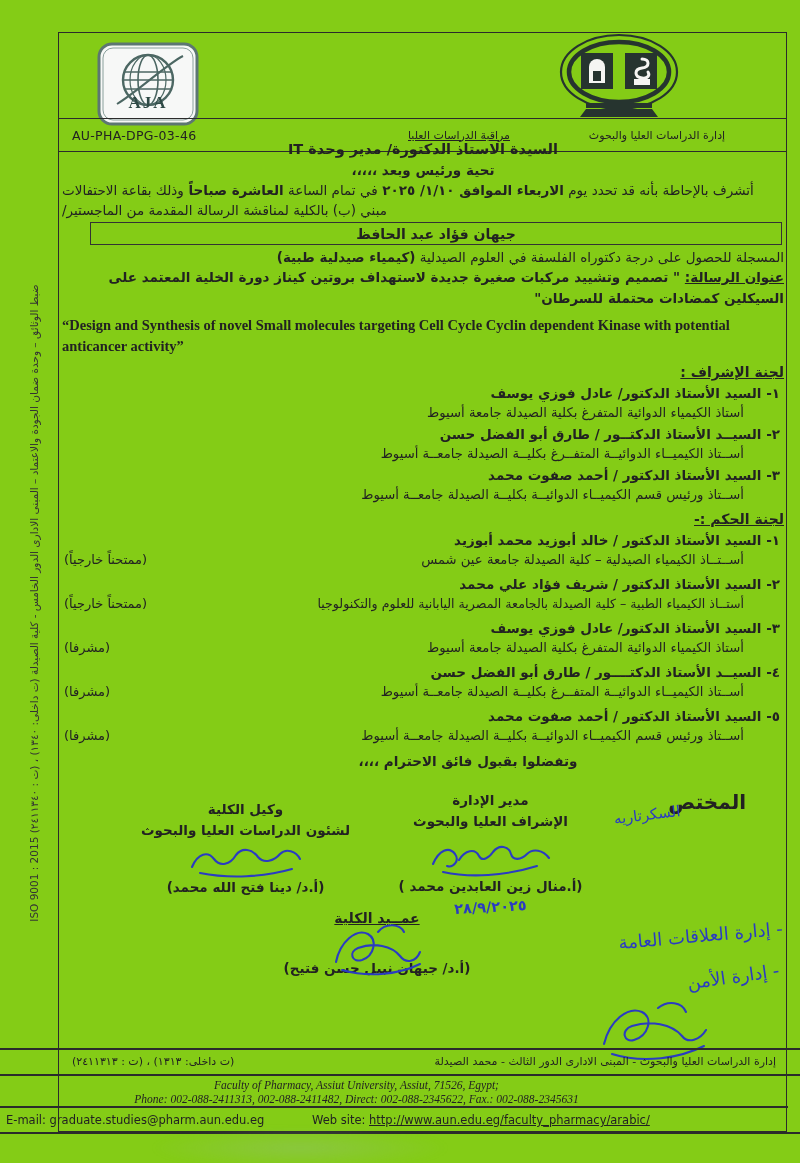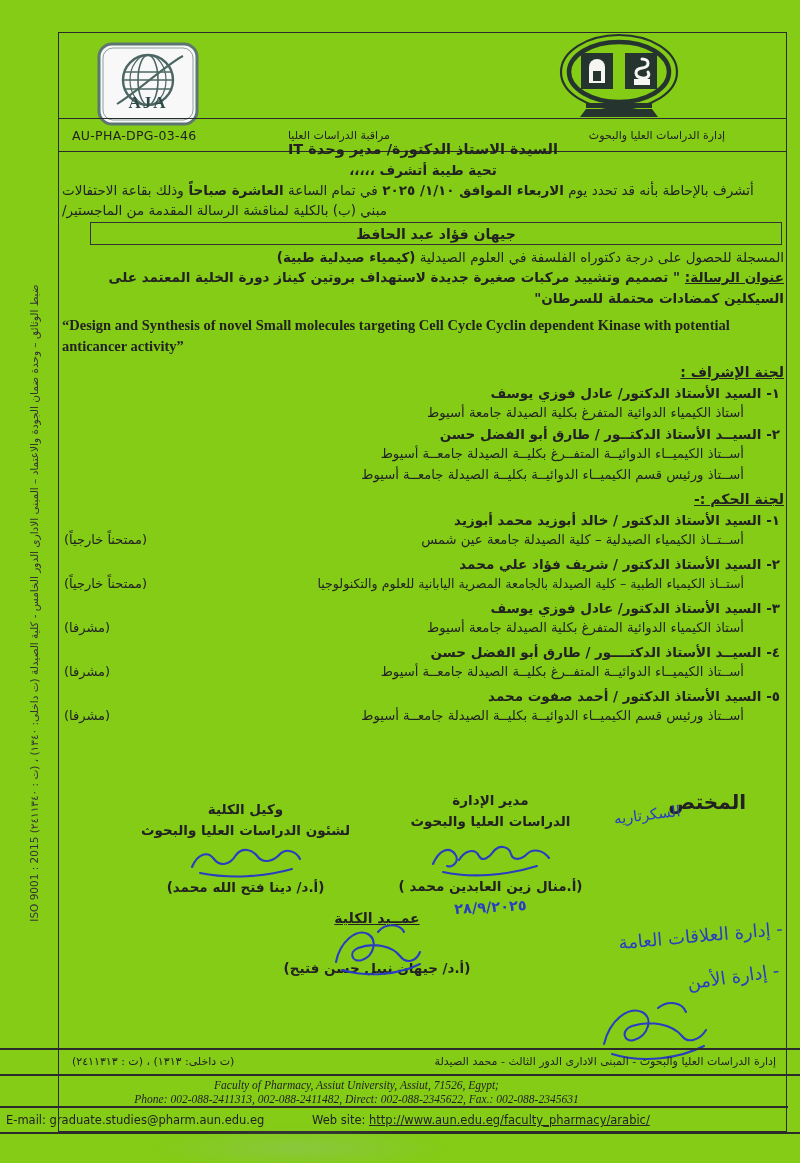--- a/index.html
+++ b/index.html
@@ -7,23 +7,23 @@
   .page {
     position:relative; width:800px; height:1163px; margin:0 auto;
     background:#84cc16; overflow:hidden; color:#222;
     font-family:"DejaVu Sans","Liberation Sans",sans-serif;
   }
   .frame { position:absolute; left:58px; top:32px; width:729px; height:1100px;
            border:1.5px solid #2b2b2b; }
   
   .band { position:absolute; left:58px; top:118px; width:729px; height:34px;
           border-top:1.4px solid #2b2b2b; border-bottom:1.4px solid #2b2b2b;
-          display:flex; align-items:center; font-size:11px; }
+          display:flex; align-items:center; font-size:11px;gap:17px; }
   .band .code { width:230px; text-align:left; padding-left:14px; font-size:12.5px; letter-spacing:.3px; }
-  .band .mid  { flex:1; text-align:left; }
+  .band .mid  { flex:1; text-align:right;text-decoration:underline; }
   .band .rgt  { width:260px; text-align:center; }
   
   .aja { position:absolute; left:97px; top:42px; }
   .emblem { position:absolute; left:556px; top:33px; }
   
   .sidebar { position:absolute; top:605px; left:34px; width:0; height:0; }
   .sidebar-inner { position:absolute; width:780px; left:-390px; top:-8px;
       transform:rotate(-90deg); direction:rtl; text-align:center;
       font-size:10.5px; color:#333; white-space:nowrap; }
   
@@ -131,21 +131,21 @@
     <div class="mid" dir="rtl">مراقبة الدراسات العليا</div>
     <div class="rgt" dir="rtl">إدارة الدراسات العليا والبحوث</div>
   </div>
 
   <div class="sidebar">
     <div class="sidebar-inner">ضبط الوثائق – وحدة ضمان الجودة والاعتماد – المبنى الادارى الدور الخامس - كلية الصيدلة (ت داخلى: ١٣٤٠) ، (ت : ٢٤١١٣٤٠)  ISO 9001 : 2015</div>
   </div>
 
   <div class="content">
     <div class="to-line">السيدة الاستاذ الدكتورة/ مدير وحدة IT</div>
-    <div class="greet">تحية طيبة أتشرف ،،،،،</div>
+    <div class="greet">تحية ورئيس وبعد ،،،،،</div>
 
     <div class="intro"><span>أتشرف بالإحاطة بأنه قد تحدد يوم </span><span class="b">الاربعاء الموافق ١/١٠/ ٢٠٢٥ </span><span>في تمام الساعة </span><span class="b">العاشرة صباحاً </span><span>وذلك بقاعة الاحتفالات مبني (ب) بالكلية لمناقشة الرسالة المقدمة من الماجستير/</span></div>
 
     <div class="name-box">
       <span>جيهان فؤاد عبد الحافظ</span>
     </div>
 
     <div class="line"><span>المسجلة للحصول على درجة دكتوراه الفلسفة في العلوم الصيدلية </span><span class="b">(كيمياء صيدلية طبية)</span></div>
 
     <div class="thesis-ar"><span class="b u">عنوان الرسالة:</span><span class="b"> " تصميم وتشييد مركبات صغيرة جديدة لاستهداف بروتين كيناز دورة الخلية المعتمد على السيكلين كمضادات محتملة للسرطان"</span></div>
@@ -156,20 +156,21 @@
     <div class="supv">
       <div class="member">
         <div class="nm">١- السيد الأستاذ الدكتور/ عادل فوزي يوسف</div>
         <div class="rl">أستاذ الكيمياء الدوائية المتفرغ بكلية الصيدلة جامعة أسيوط</div>
       </div>
       <div class="member">
         <div class="nm">٢- السيــد الأستاذ الدكتــور / طارق أبو الفضل حسن</div>
         <div class="rl">أســتاذ الكيميــاء الدوائيــة المتفــرغ بكليــة الصيدلة جامعــة أسيوط</div>
       </div>
       <div class="member">
+        <div class="nm">٣- السيد الأستاذ الدكتور / أحمد صفوت محمد</div>
         <div class="rl">أســتاذ ورئيس قسم الكيميــاء الدوائيــة بكليــة الصيدلة جامعــة أسيوط</div>
       </div>
     </div>
 
     <div class="sec-head" style="margin-top:3px">لجنة الحكم :-</div>
     <div class="jury">
       <div class="member">
         <div class="nm">١- السيد الأستاذ الدكتور / خالد أبوزيد محمد أبوزيد</div>
         <div class="rl"><span>أســتــاذ الكيمياء الصيدلية – كلية الصيدلة جامعة عين شمس</span><span class="tag">(ممتحناً خارجياً)</span></div>
       </div>
@@ -184,30 +185,31 @@
       <div class="member">
         <div class="nm">٤- السيــد الأستاذ الدكتــــور / طارق أبو الفضل حسن</div>
         <div class="rl"><span>أســتاذ الكيميــاء الدوائيــة المتفــرغ بكليــة الصيدلة جامعــة أسيوط</span><span class="tag">(مشرفا)</span></div>
       </div>
       <div class="member">
         <div class="nm">٥- السيد الأستاذ الدكتور / أحمد صفوت محمد</div>
         <div class="rl"><span>أســتاذ ورئيس قسم الكيميــاء الدوائيــة بكليــة الصيدلة جامعــة أسيوط</span><span class="tag">(مشرفا)</span></div>
       </div>
     </div>
 
+    <div class="closing">وتفضلوا بقبول فائق الاحترام ،،،،</div>
   </div>
 
   <div class="sig-right">
     <span>المختص</span>
   </div>
   <div class="note-sec hand">السكرتاريه</div>
 
   <div class="sig-mid">
     <div>مدير الإدارة</div>
-    <div>الدراسات العليا والبحوث</div>
+    <div>الإشراف العليا والبحوث</div>
     <svg class="bluesig sig-svg" width="132" height="46" viewBox="0 0 132 46">
       <path d="M8 30 C14 16 24 12 30 20 C35 27 28 34 22 32 M34 26 C40 16 50 14 54 22 C57 28 64 24 68 18 C74 10 84 12 86 20 C88 27 96 26 102 20 C108 14 118 16 124 24"></path>
       <path d="M18 38 C45 44 80 42 112 32"></path>
     </svg>
     <div>(أ.منال زين العابدين محمد )</div>
     <div class="sig-date hand">٢٨/٩/٢٠٢٥</div>
   </div>
 
   <div class="sig-left">
     <div>وكيل الكلية</div>

